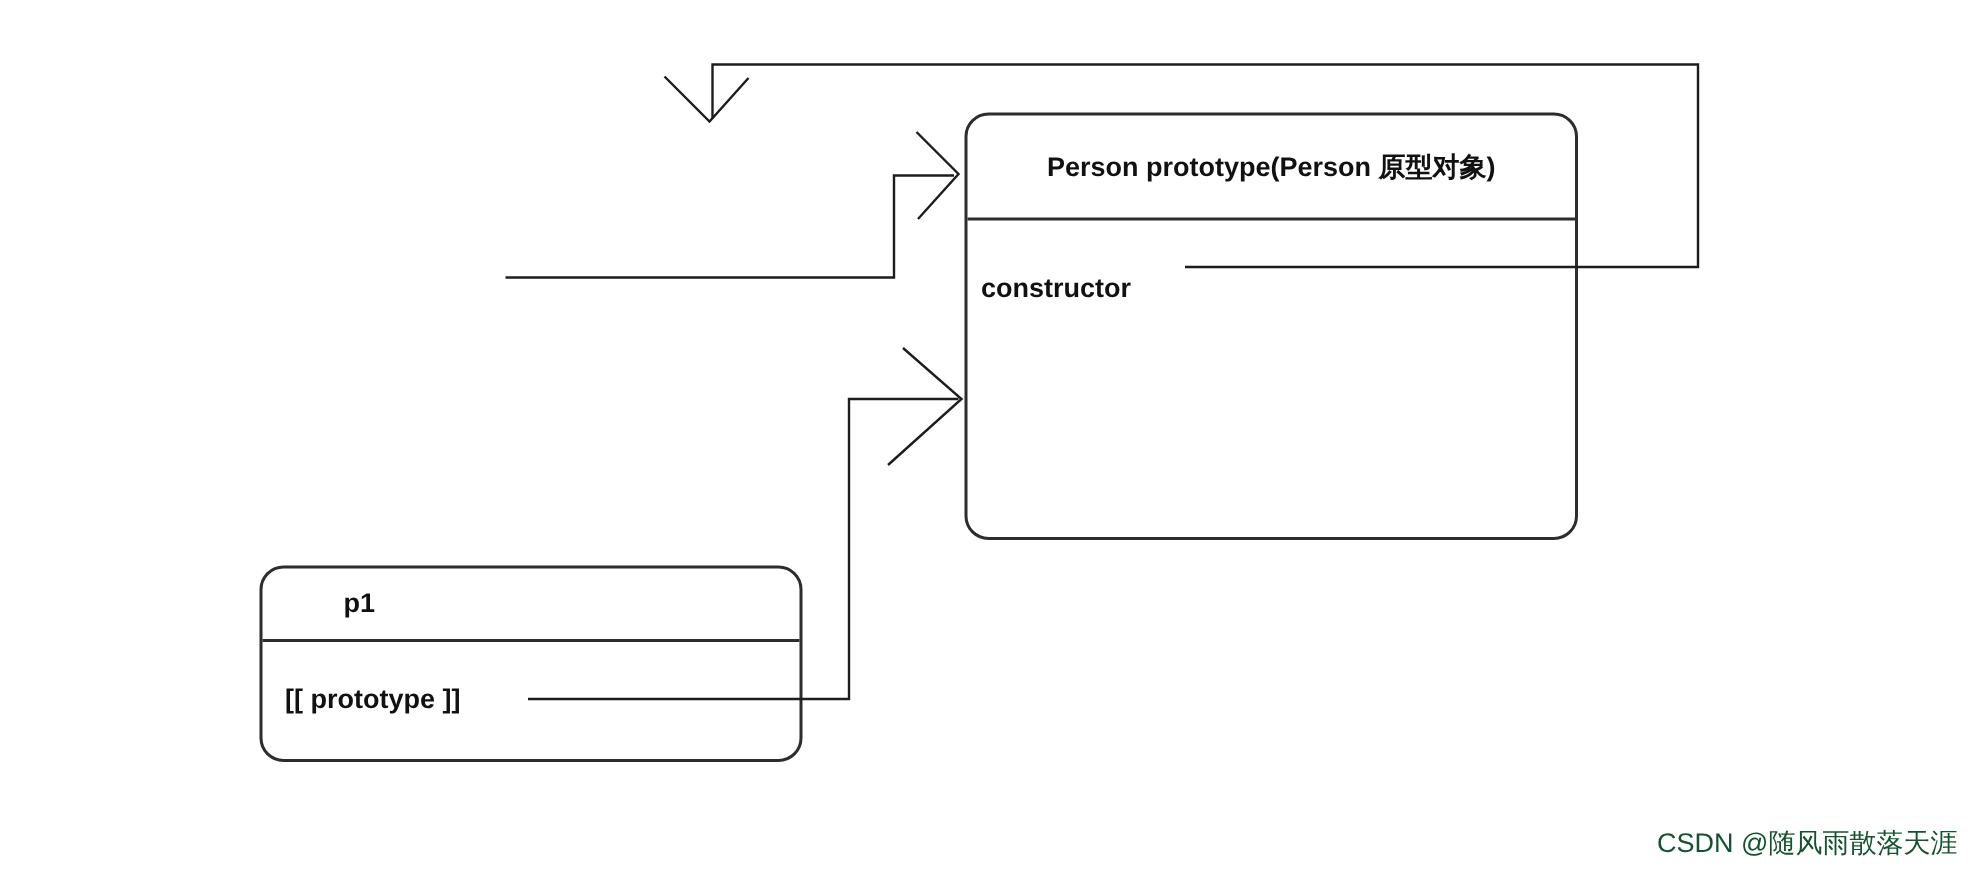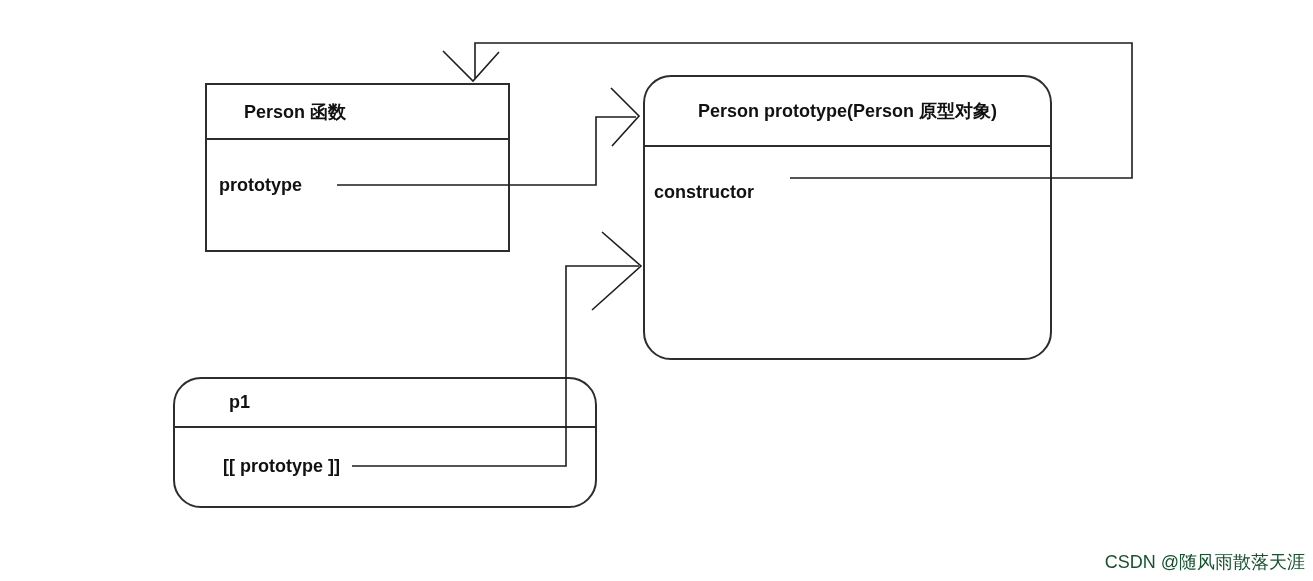--- a/index.html
+++ b/index.html
@@ -25,21 +25,21 @@
     z-index: 2;
   }
   .box {
     position: absolute;
     box-sizing: border-box;
     border: 2px solid #2d2d2d;
     background: #ffffff;
     z-index: 1;
   }
   .box--rounded {
-    border-radius: 28px;
+    border-radius: 16px;
   }
   .box-title {
     box-sizing: border-box;
     width: 100%;
     display: flex;
     align-items: center;
     border-bottom: 2px solid #2d2d2d;
     font-weight: bold;
     font-size: 18px;
     color: #111111;
@@ -59,43 +59,39 @@
   }
   
   #box-person-function { left: 205px; top: 83px; width: 305px; height: 169px; }
   #box-person-function .box-title { height: 55px; padding-left: 37px; }
   #box-person-function .box-field { top: 88px; left: 12px; }
   
   #box-person-prototype { left: 643px; top: 75px; width: 409px; height: 285px; }
   #box-person-prototype .box-title { height: 70px; }
   #box-person-prototype .box-field { top: 89px; left: 9px; margin-top: 14px; }
   
-  #box-p1 { left: 173px; top: 377px; width: 424px; height: 131px; }
+  #box-p1 { left: 173px; top: 377px; width: 362px; height: 131px; }
   #box-p1 .box-title { height: 49px; padding-left: 54px; }
-  #box-p1 .box-field { top: 75px; left: 15px; margin-left: 33px; }
+  #box-p1 .box-field { top: 75px; left: 15px; }
 
   .watermark {
     position: absolute;
     right: 8px;
     bottom: 7px;
     font-size: 18px;
     color: #14532d;
     z-index: 3;
     white-space: nowrap;
   }
 </style>
 </head>
 <body>
 
 <div class="canvas">
 
-  <div class="box" id="box-person-function">
-    <div class="box-title">Person 函数</div>
-    <div class="box-field">prototype</div>
-  </div>
 
   <div class="box box--rounded" id="box-person-prototype">
     <div class="box-title box-title--center">Person prototype(Person 原型对象)</div>
     <div class="box-field">constructor</div>
   </div>
 
   <div class="box box--rounded" id="box-p1">
     <div class="box-title">p1</div>
     <div class="box-field">[[ prototype ]]</div>
   </div>

